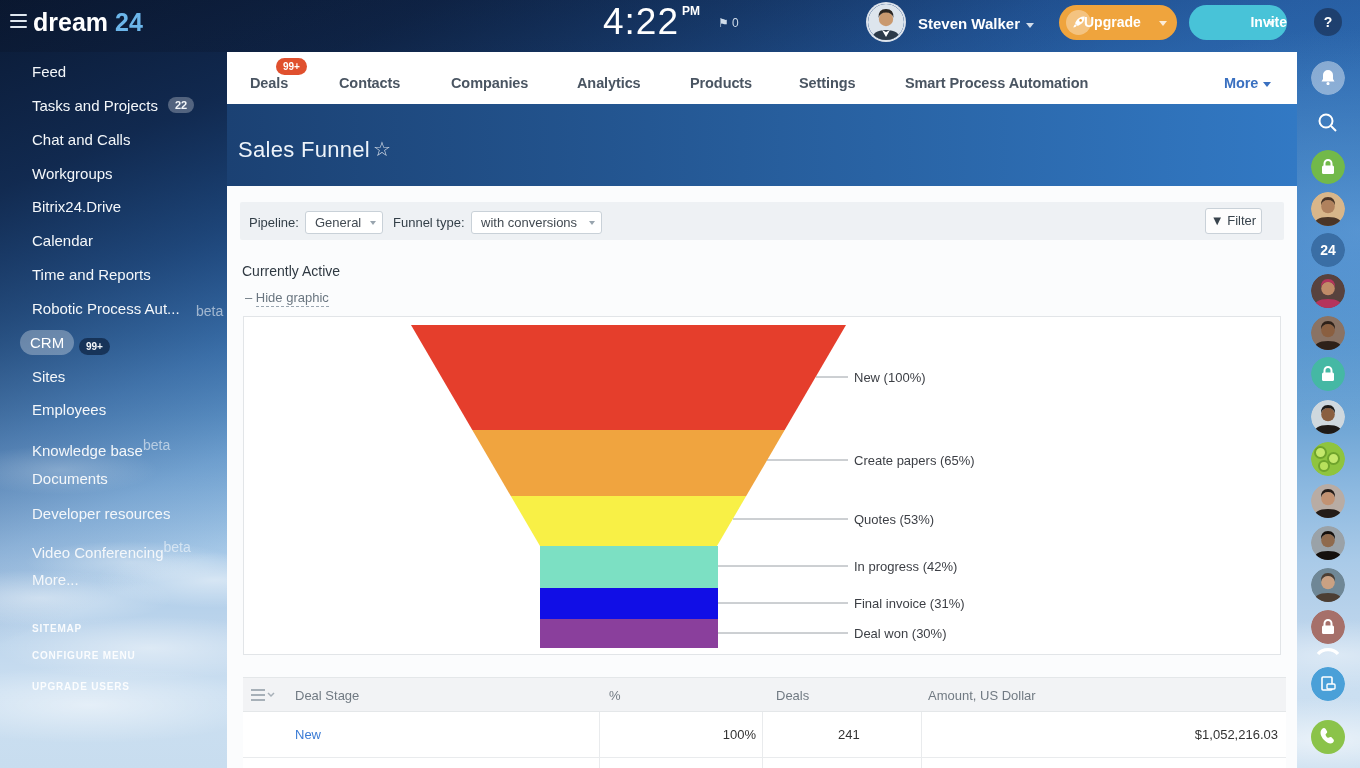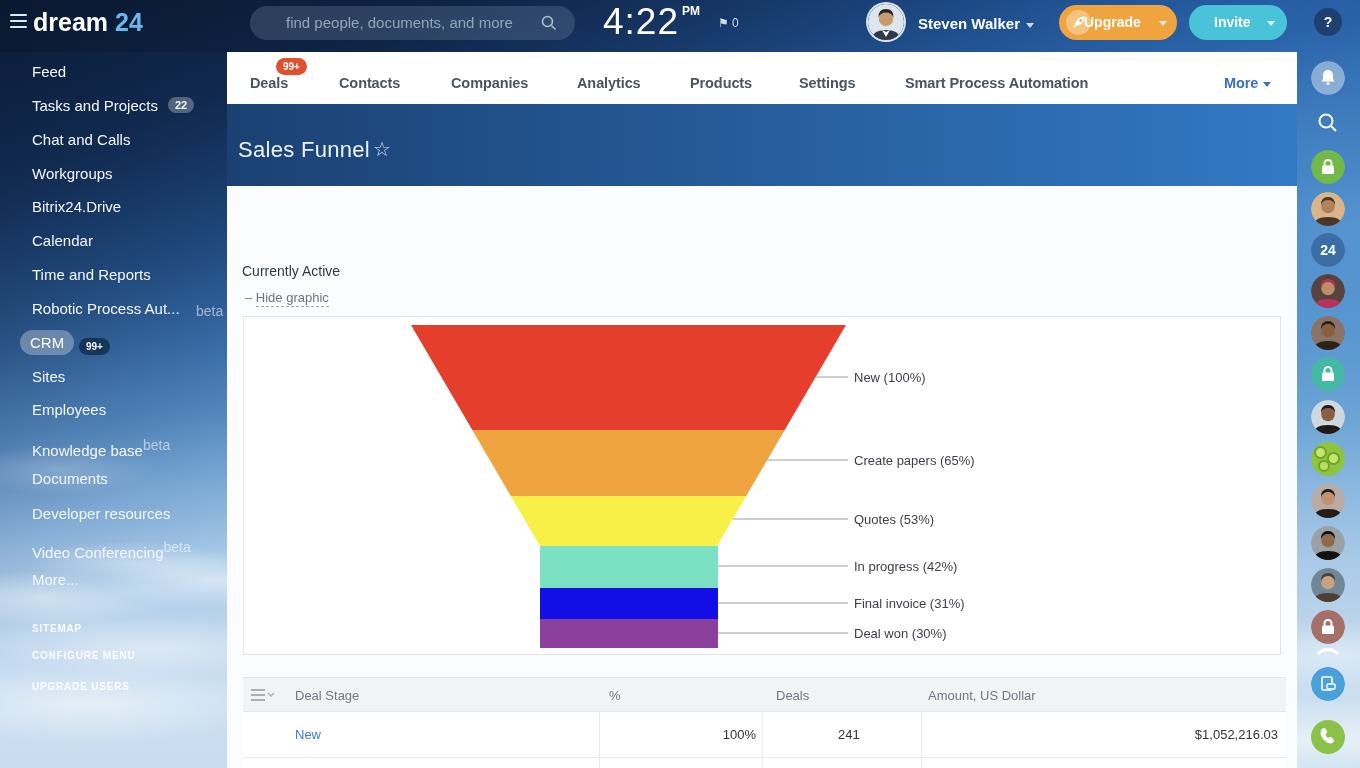--- a/index.html
+++ b/index.html
@@ -28,21 +28,21 @@
 .search svg{position:absolute;right:18px;top:9px}
 .clock{position:absolute;left:603px;top:1px;font-size:37px;font-weight:300;color:#fff;letter-spacing:1px}
 .clock sup{font-size:12px;font-weight:700;position:relative;top:-6px;left:3px;letter-spacing:0}
 .flag{position:absolute;left:718px;top:16px;font-size:12px;color:#cfdcea}
 .uavatar{position:absolute;left:868px;top:4px;width:36px;height:36px;border-radius:50%;overflow:hidden;box-shadow:0 0 0 2px rgba(255,255,255,.85)}
 .uname{position:absolute;left:918px;top:15px;font-size:15px;font-weight:bold;color:#fff}
 .caret{display:inline-block;width:0;height:0;border-left:4px solid transparent;border-right:4px solid transparent;border-top:5px solid rgba(255,255,255,.8);vertical-align:middle;margin-left:6px}
 .btn-upg{position:absolute;left:1059px;top:5px;width:118px;height:35px;border-radius:18px;background:#efa43d;color:#fff;font-size:14px;font-weight:bold;line-height:35px}
 .btn-upg .rk{position:absolute;left:7px;top:5px;width:25px;height:25px;border-radius:50%;background:rgba(255,255,255,.35);text-align:center;line-height:25px;font-size:13px}
 .btn-upg .tx{margin-left:25px}
-.btn-inv{position:absolute;left:1189px;top:5px;width:98px;height:35px;border-radius:18px;background:#48c3d8;color:#fff;font-size:14px;font-weight:bold;line-height:35px;text-align:left;padding-left:25px}
+.btn-inv{position:absolute;left:1189px;top:5px;width:98px;height:35px;border-radius:18px;background:#48c3d8;color:#fff;font-size:14px;font-weight:bold;line-height:35px;text-align:right;padding-left:25px}
 .help{position:absolute;left:1314px;top:8px;width:28px;height:28px;border-radius:50%;background:rgba(24,44,76,.62);color:#fff;font-weight:bold;font-size:14px;text-align:center;line-height:28px}
 
 .sidebar{position:absolute;left:0;top:52px;width:227px;height:716px;color:#fff}
 .m{position:absolute;left:32px;font-size:15px;color:#f4f7fa;white-space:nowrap}
 .badge-lt{display:inline-block;background:rgba(255,255,255,.28);border-radius:9px;font-size:11px;font-weight:bold;padding:2px 7px;margin-left:10px;vertical-align:2px}
 .badge-dk{display:inline-block;background:rgba(15,38,70,.75);border-radius:9px;font-size:10px;font-weight:bold;padding:3px 7px;margin-left:10px;vertical-align:2px}
 .crmpill{position:absolute;left:20px;top:278px;background:rgba(255,255,255,.3);border-radius:13px;padding:4px 10px;font-size:15px}
 .beta{font-size:14px;color:rgba(255,255,255,.55)}
 .smallcap{position:absolute;left:32px;font-size:10px;font-weight:bold;letter-spacing:.8px;color:rgba(255,255,255,.9)}
 .upplan{position:absolute;left:0;top:649px;width:227px;height:28px;background:#8166c5;color:#fff}
@@ -85,26 +85,20 @@
 <body>
 <div class="sky"></div>
 
 <div class="topbar">
   <div class="burger">
       <span></span>
       <span></span>
       <span></span>
     </div>
   <div class="logo">dream <b>24</b></div>
-  <div class="search">find people, documents, and more
-    <svg width="16" height="16" viewBox="0 0 16 16">
-        <circle cx="6.5" cy="6.5" r="5" fill="none" stroke="#aebdd0" stroke-width="1.6"></circle>
-        <line x1="10.5" y1="10.5" x2="14.5" y2="14.5" stroke="#aebdd0" stroke-width="1.6"></line>
-      </svg>
-  </div>
   <div class="clock">4:22<sup>PM</sup></div>
   <div class="flag">⚑ 0</div>
   <div class="uavatar"><svg width="36" height="36" viewBox="0 0 36 36">
         <circle cx="18" cy="18" r="18" fill="#dde5ed"></circle>
         <path d="M4 36 Q4 26 18 26 Q32 26 32 36 Z" fill="#2c3a49"></path>
         <path d="M14 26 L18 33 L22 26 L18 28 Z" fill="#fff"></path>
         <circle cx="18" cy="15" r="7.2" fill="#c9996f"></circle>
         <path d="M10.5 14 Q10 5 18 5 Q26 5 25.5 14 Q24 8.5 18 8.5 Q12 8.5 10.5 14 Z" fill="#2b2622"></path>
       </svg></div>
   <div class="uname">Steven Walker<span class="caret"></span></div>
@@ -157,20 +151,27 @@
   <div class="it more" style="left:997px">More<span class="ncaret"></span></div>
   <div class="uline"></div>
 </div>
 
 <div class="banner">
   <h1>Sales Funnel</h1>
   <div class="star">☆</div>
 </div>
 
 <div class="panel">
+  <div class="toolbar">
+    <div class="tb-label" style="left:9px">Pipeline:</div>
+    <div class="dd" style="left:65px;width:78px">General<span class="dcaret"></span></div>
+    <div class="tb-label" style="left:153px">Funnel type:</div>
+    <div class="dd" style="left:231px;width:131px">with conversions<span class="dcaret"></span></div>
+    <div class="btn-filter">▼ Filter</div>
+  </div>
   <div class="cact">Currently Active</div>
   <div class="hide">– <span>Hide graphic</span></div>
   <div class="fbox">
     <svg width="1036" height="337" viewBox="0 0 1036 337">
       <polygon points="167,8 602,8 540.7,113 228.3,113" fill="#e53e2c"></polygon>
       <polygon points="228.3,113 540.7,113 502.2,179 266.8,179" fill="#f0a43f"></polygon>
       <polygon points="266.8,179 502.2,179 473,229 296,229" fill="#f8f046"></polygon>
       <rect x="296" y="229" width="178" height="42" fill="#7ce0c3"></rect>
       <rect x="296" y="271" width="178" height="31" fill="#110ee6"></rect>
       <rect x="296" y="302" width="178" height="29" fill="#8a3f9c"></rect>

